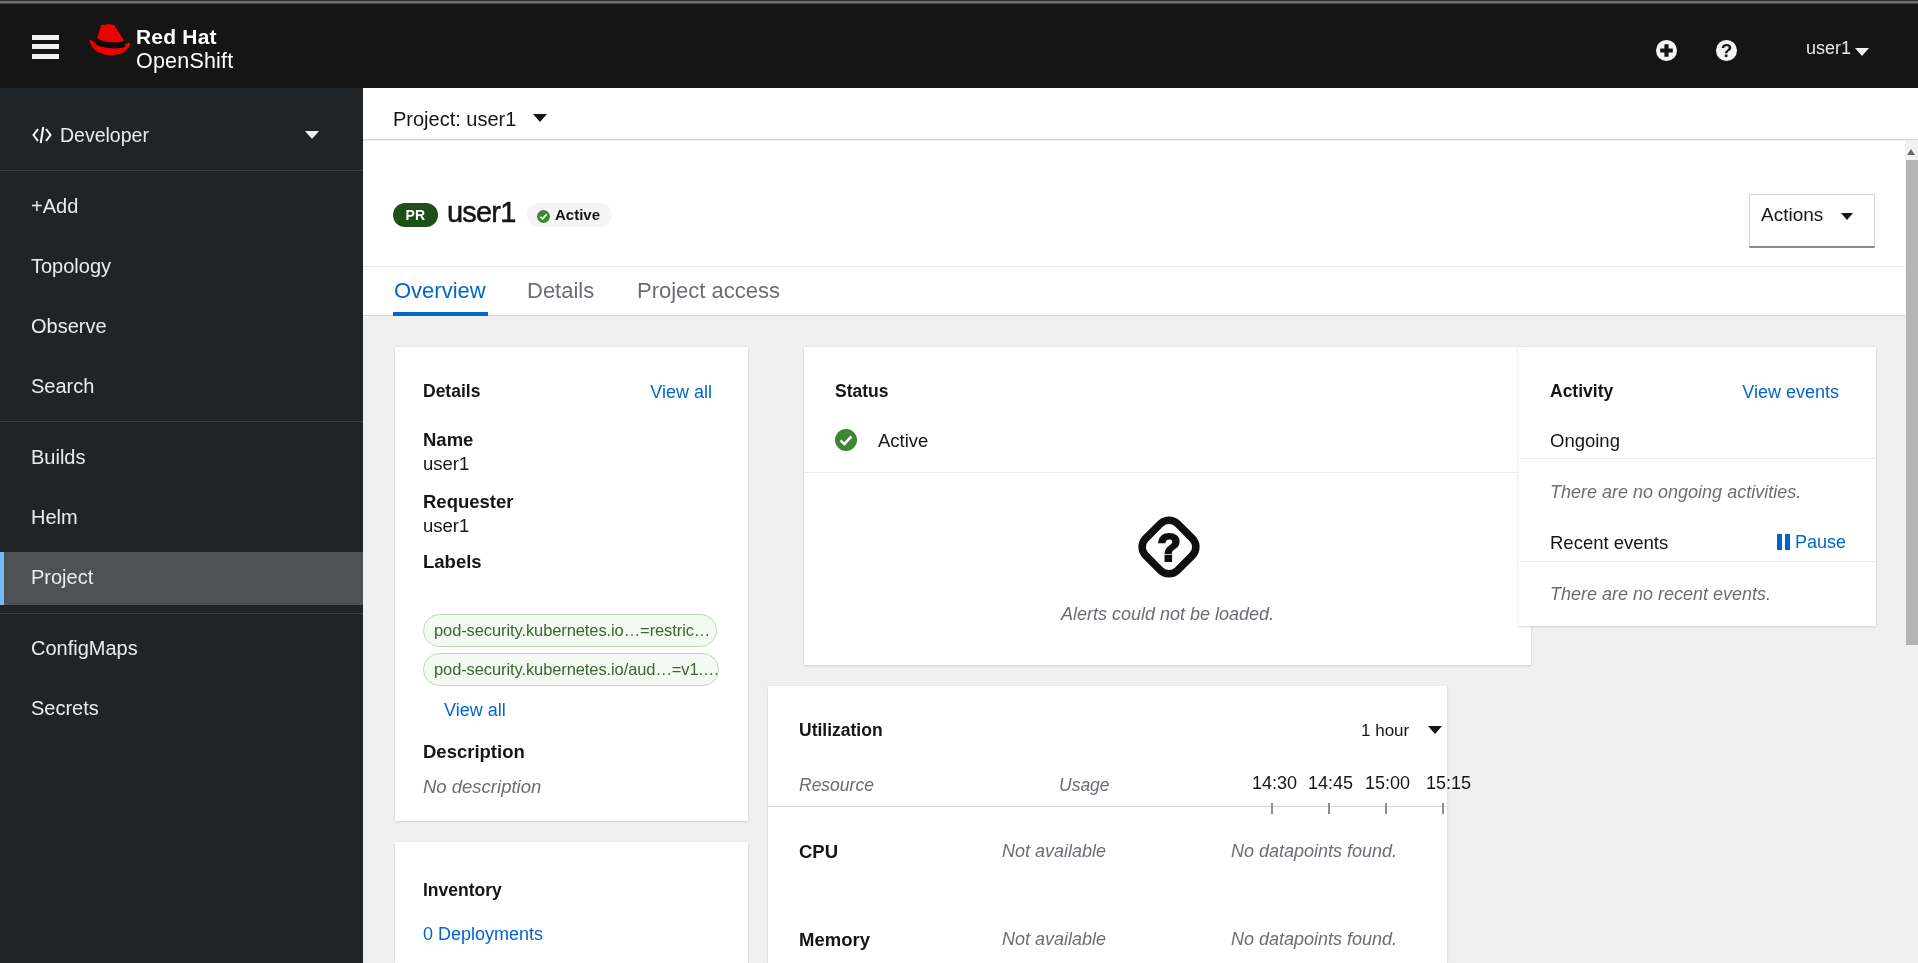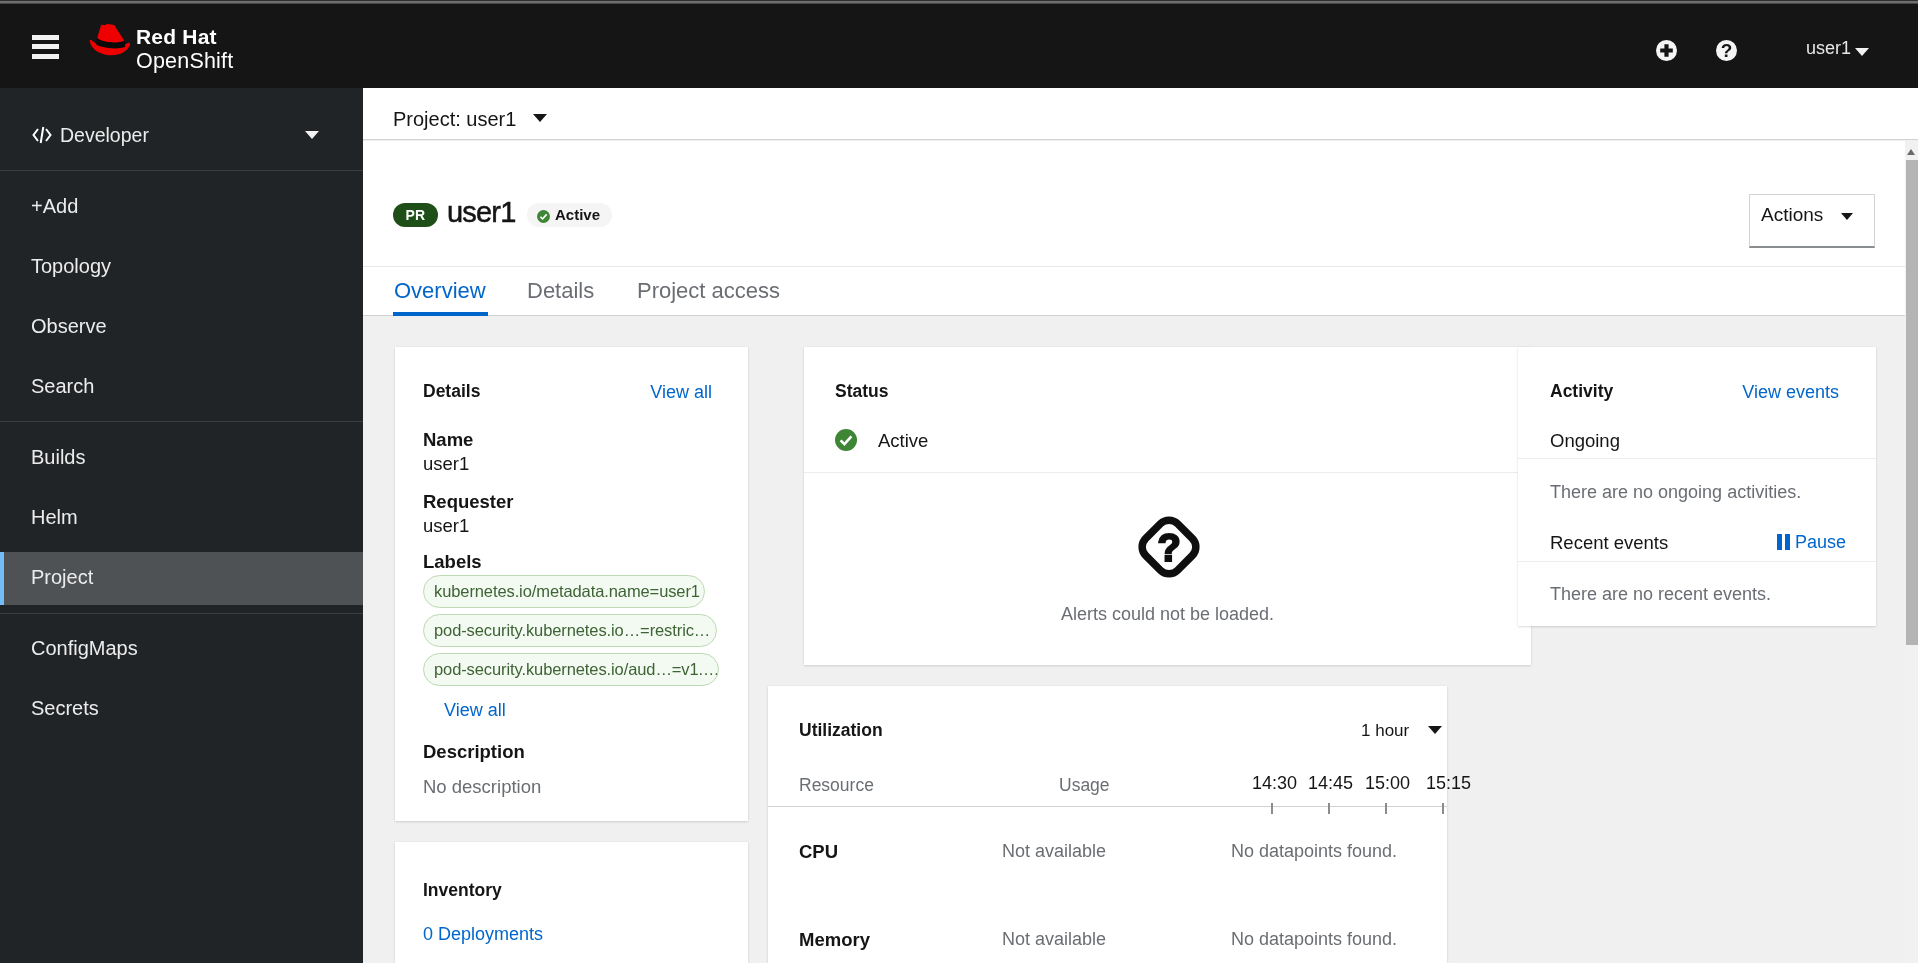--- a/index.html
+++ b/index.html
@@ -43,21 +43,21 @@
 #tabs { position:absolute; left:0px; top:125px; width:1542px; height:50px; border-top:1px solid #e8e8e8; border-bottom:1px solid #d2d2d2; }
 .tab { position:absolute; top:11px; font-size:22px; color:#6a6e73; }
 #tab-sel { position:absolute; left:30px; bottom:-1px; width:95px; height:4px; background:#0066cc; }
 
 
 .card { position:absolute; background:#fff; box-shadow:0 1px 2px 0 rgba(3,3,3,.12), 0 0 2px 0 rgba(3,3,3,.06); }
 .ct { position:absolute; font-size:17.5px; font-weight:700; color:#151515; }
 .link { color:#0066cc; text-decoration:none; }
 .dt { font-weight:700; color:#151515; font-size:18.5px; }
 .dd { color:#151515; font-size:18.5px; }
-.gray { color:#6a6e73; }
+.gray { color:#6a6e73;font-style:italic; }
 .cdiv { position:absolute; left:0; width:100%; height:1px; background:#ececec; }
 
 
 .pill { position:absolute; left:28px; height:33px; border:1px solid #bcd9b4; background:#f3faf2; border-radius:17px; color:#3e6334; font-size:16.5px; line-height:31px; padding:0 10px; letter-spacing:-0.1px; white-space:nowrap; overflow:hidden; }
 
 
 #scrollbar { left:1905px; top:141px; width:13px; height:822px; background:#f1f1f1; }
 #sb-thumb { position:absolute; left:1px; top:19px; width:12px; height:485px; background:#b4b4b4; }
 #sb-up { position:absolute; left:2px; top:8px; width:0; height:0; border-left:4.5px solid transparent; border-right:4.5px solid transparent; border-bottom:6px solid #6a6a6a; }
 </style>
@@ -135,21 +135,20 @@
 </div>
 
 <div class="card" id="card-details" style="left:395px;top:347px;width:353px;height:474px;">
   <div class="ct" style="left:28px;top:34px;">Details</div>
   <div class="abs link" style="right:36px;top:35px;font-size:18px;">View all</div>
   <div class="abs dt" style="left:28px;top:82px;">Name</div>
   <div class="abs dd" style="left:28px;top:106px;">user1</div>
   <div class="abs dt" style="left:28px;top:144px;">Requester</div>
   <div class="abs dd" style="left:28px;top:168px;">user1</div>
   <div class="abs dt" style="left:28px;top:204px;">Labels</div>
-  <div class="pill" style="top:228px;width:282px;">kubernetes.io/metadata.name=user1</div>
   <div class="pill" style="top:267px;width:294px;">pod-security.kubernetes.io…=restric…</div>
   <div class="pill" style="top:306px;width:296px;">pod-security.kubernetes.io/aud…=v1.…</div>
   <div class="abs link" style="left:49px;top:353px;font-size:18px;">View all</div>
   <div class="abs dt" style="left:28px;top:394px;">Description</div>
   <div class="abs dd gray" style="left:28px;top:429px;text-align:right;">No description</div>
 </div>
 
 <div class="card" id="card-inv" style="left:395px;top:842px;width:353px;height:121px;">
   <div class="ct" style="left:28px;top:38px;">Inventory</div>
   <div class="abs link" style="left:28px;top:82px;font-size:18px;">0 Deployments</div>

